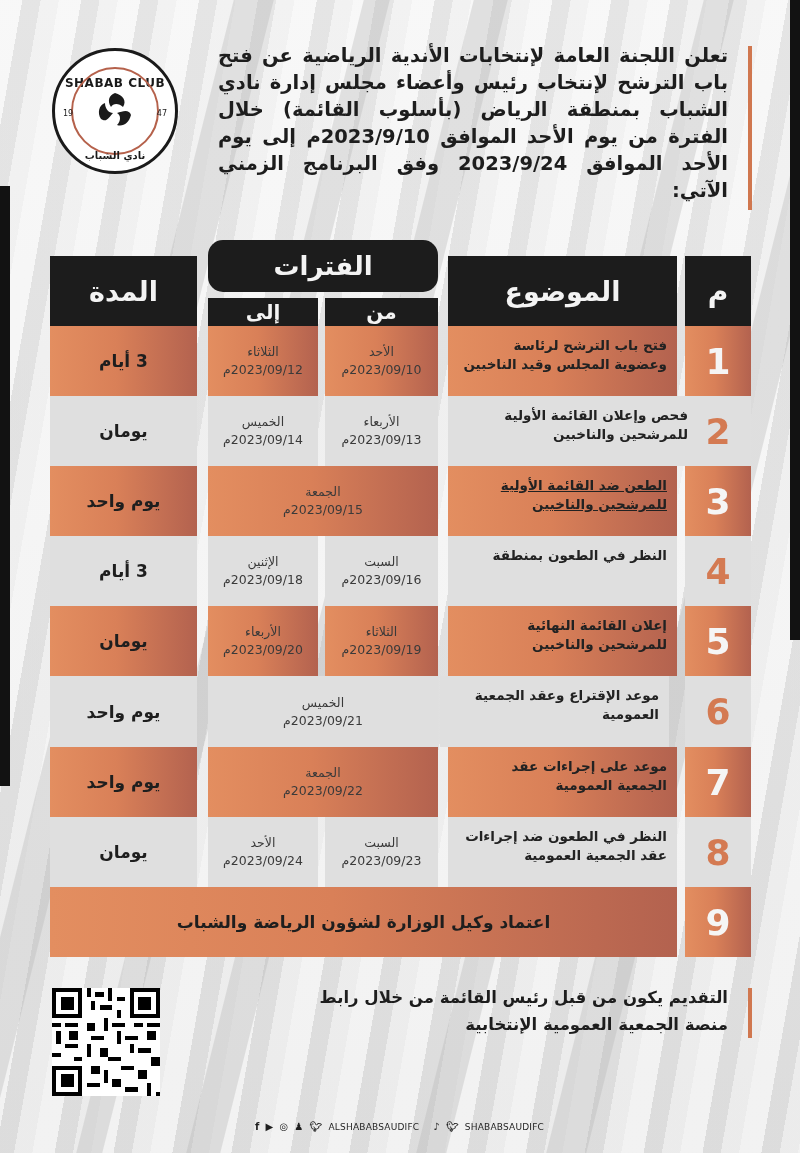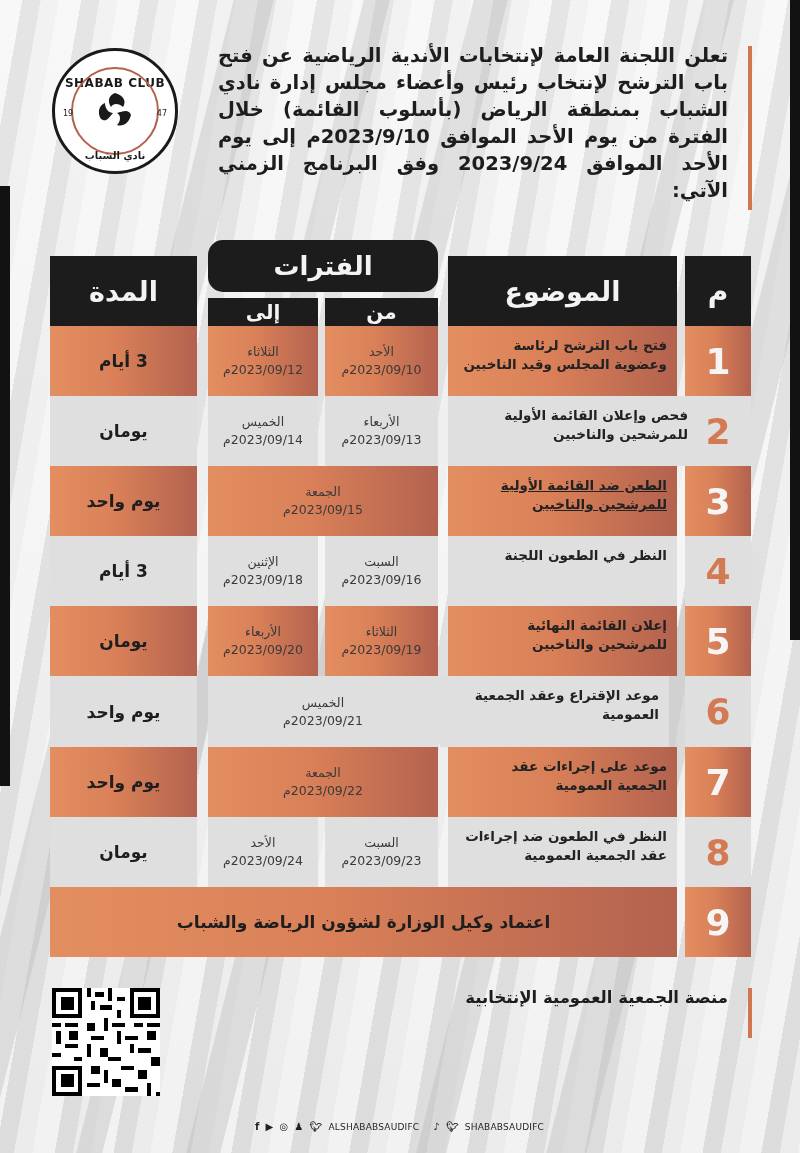--- a/index.html
+++ b/index.html
@@ -151,21 +151,21 @@
 
 <div class="cell orange num on-orange" style="left:685px;top:466px;width:66px;height:70px;">3</div>
 <div class="cell orange topic" style="left:448px;top:466px;width:229px;height:70px;text-decoration:underline;">الطعن ضد القائمة الأولية للمرشحين والناخبين</div>
 <div class="cell orange date" style="left:208px;top:466px;width:230px;height:70px;">
   <span class="day">الجمعة</span>
   <span>2023/09/15م</span>
 </div>
 <div class="cell orange dur" style="left:50px;top:466px;width:147px;height:70px;">يوم واحد</div>
 
 <div class="cell grey num on-grey" style="left:685px;top:536px;width:66px;height:70px;">4</div>
-<div class="cell grey topic" style="left:448px;top:536px;width:229px;height:70px;">النظر في الطعون اللجنة</div>
+<div class="cell grey topic" style="left:448px;top:536px;width:229px;height:70px;">النظر في الطعون بمنطقة</div>
 <div class="cell grey date" style="left:325px;top:536px;width:113px;height:70px;">
   <span class="day">السبت</span>
   <span>2023/09/16م</span>
 </div>
 <div class="cell grey date" style="left:208px;top:536px;width:110px;height:70px;">
   <span class="day">الإثنين</span>
   <span>2023/09/18م</span>
 </div>
 <div class="cell grey dur" style="left:50px;top:536px;width:147px;height:70px;">3 أيام</div>
 
@@ -207,20 +207,21 @@
   <span class="day">الأحد</span>
   <span>2023/09/24م</span>
 </div>
 <div class="cell grey dur" style="left:50px;top:817px;width:147px;height:70px;">يومان</div>
 
 <div class="cell orange num on-orange" style="left:685px;top:887px;width:66px;height:70px;">9</div>
 <div class="cell orange" style="left:50px;top:887px;width:627px;height:70px;font-size:17px;font-weight:bold;color:#1e1e1e;">اعتماد وكيل الوزارة لشؤون الرياضة والشباب</div>
 
 <div class="accent-line" style="top:988px;height:50px;"></div>
 <div class="footer-text">
+  <div>التقديم يكون من قبل رئيس القائمة من خلال رابط</div>
   <div>منصة الجمعية العمومية الإنتخابية</div>
 </div>
 
 <div class="qr">
   <svg viewBox="0 0 25 25" shape-rendering="crispEdges">
     <rect width="25" height="25" fill="#fff"></rect>
     <g fill="#000">
       <rect x="0" y="0" width="7" height="7"></rect>
         <rect x="1" y="1" width="5" height="5" fill="#fff"></rect>
         <rect x="2" y="2" width="3" height="3"></rect>

